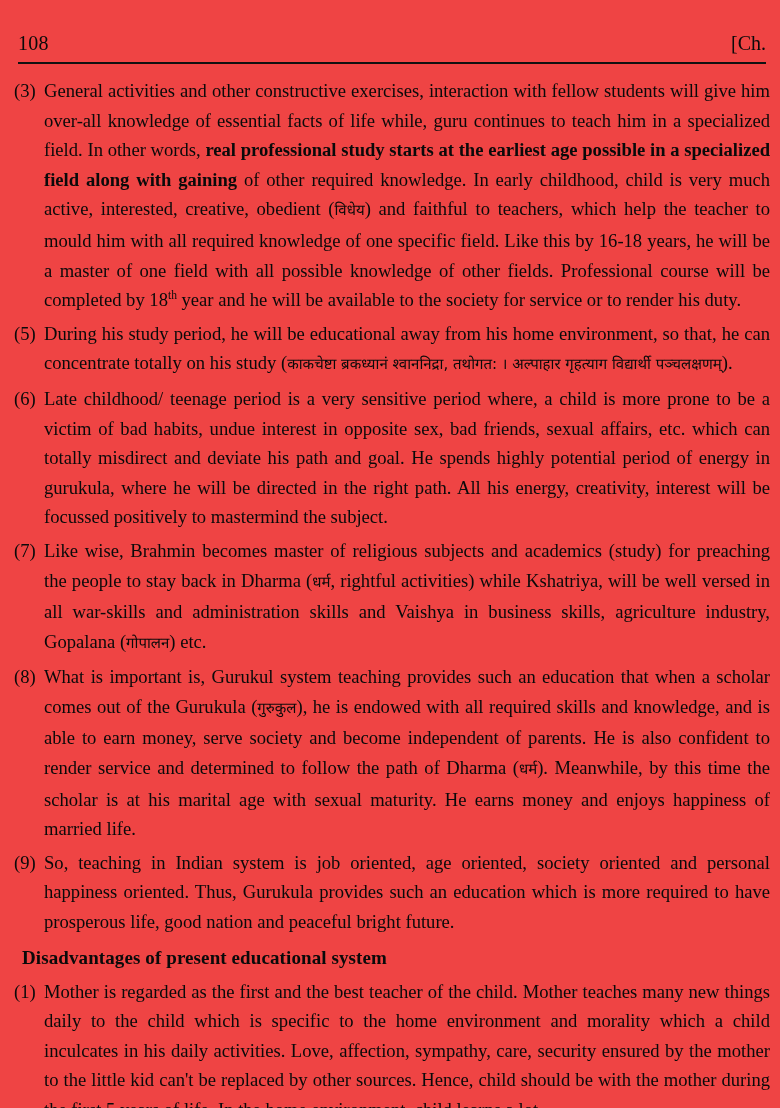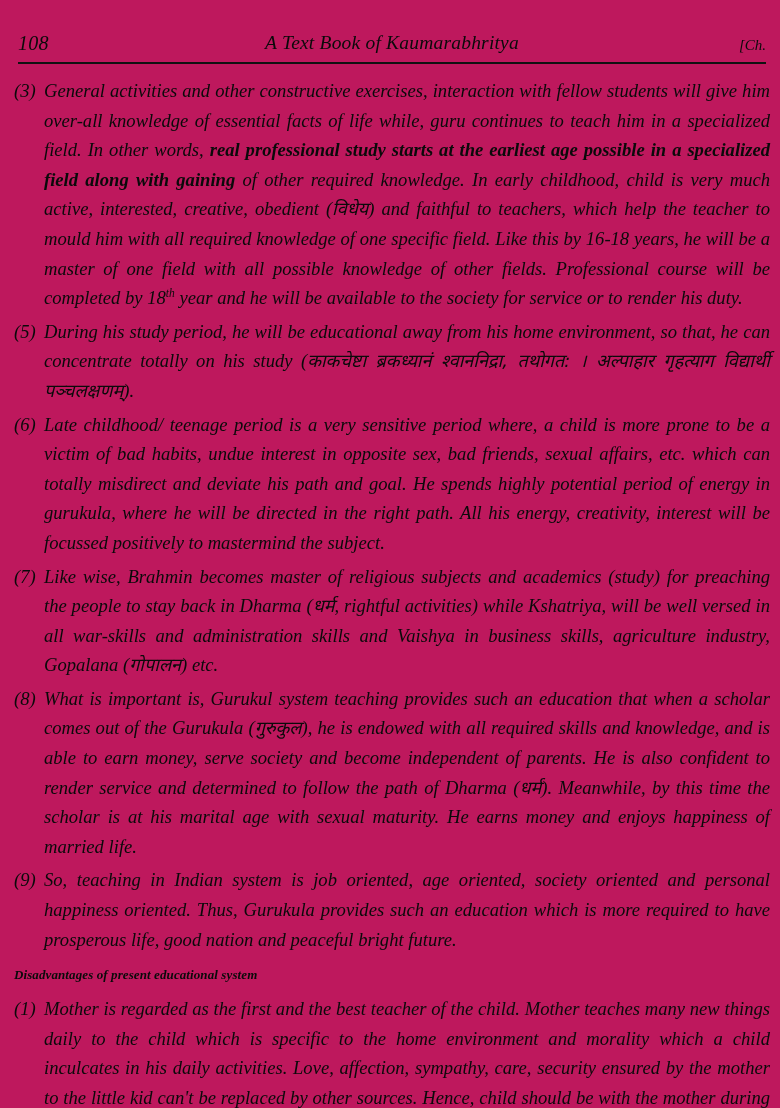--- a/index.html
+++ b/index.html
@@ -4,25 +4,24 @@
 <style>
   html, body {
     margin: 0;
     padding: 0;
     background: #ffffff;
   }
   .page {
     position: relative;
     width: 780px;
     height: 1108px;
-    background: #be185d;
+    background: #ef4444;
     overflow: hidden;
     font-family: "Liberation Serif", "DejaVu Serif", serif;
     color: #0a0a0a;
-    font-style: italic;
   }
 
   
   .header {
     position: absolute;
     left: 18px;
     right: 14px;
     top: 32px;
     height: 26px;
     display: flex;
@@ -36,21 +35,21 @@
   }
   .header .book-title {
     position: absolute;
     left: 0;
     right: 0;
     text-align: center;
     font-size: 19.5px;
     letter-spacing: 0.2px;
   }
   .header .chap {
-    font-size: 15px;
+    font-size: 20px;
     margin-left: auto;
   }
   .header-rule {
     position: absolute;
     left: 18px;
     right: 14px;
     top: 62px;
     height: 2px;
     background: #111;
   }
@@ -84,51 +83,50 @@
     text-indent: -30px;
     margin-bottom: 4px;
   }
   p.item .marker {
     display: inline-block;
     width: 30px;
     text-indent: 0;
   }
 
   h2.subhead {
-    margin: 6px 0 4px 0;
-    font-size: 13px;
+    margin: 6px 0 4px 8px;
+    font-size: 19px;
     font-weight: bold;
     line-height: 30px;
     letter-spacing: 0.1px;
   }
 
   b, .bold { font-weight: bold; }
 
   .dev {
     font-family: "DejaVu Sans", sans-serif;
-    font-size: 18px;
+    font-size: 15px;
   }
 
   sup {
     font-size: 0.62em;
     vertical-align: super;
     line-height: 0;
   }
 
   
   p.clipped { margin-bottom: 0; }
 </style>
 </head>
 <body>
 
 <div class="page">
 
   <div class="header">
     <span class="folio">108</span>
-    <span class="book-title">A Text Book of Kaumarabhritya</span>
     <span class="chap">[Ch.</span>
   </div>
   <div class="header-rule"></div>
 
   <div class="body">
 
 
     <p class="block item"><span class="marker">(3)</span><span>General activities and other constructive exercises, interaction with fellow students will give him over-all knowledge of essential facts of life while, guru continues to teach him in a specialized field. In other words, </span><b>real professional study starts at the earliest age possible in a specialized field along with gaining</b><span> of other required knowledge. In early childhood, child is very much active, interested, creative, obedient (</span><span class="dev">विधेय</span><span>) and faithful to teachers, which help the teacher to mould him with all required knowledge of one specific field. Like this by 16-18 years, he will be a master of one field with all possible knowledge of other fields. Professional course will be completed by 18</span><sup>th</sup><span> year and he will be available to the society for service or to render his duty.</span></p>
 
     <p class="block item"><span class="marker">(5)</span><span>During his study period, he will be educational away from his home environment, so that, he can concentrate totally on his study (</span><span class="dev">काकचेष्टा ब्रकध्यानं श्वाननिद्रा, तथोगत: । अल्पाहार गृहत्याग विद्यार्थी पञ्चलक्षणम्</span><span>).</span></p>

